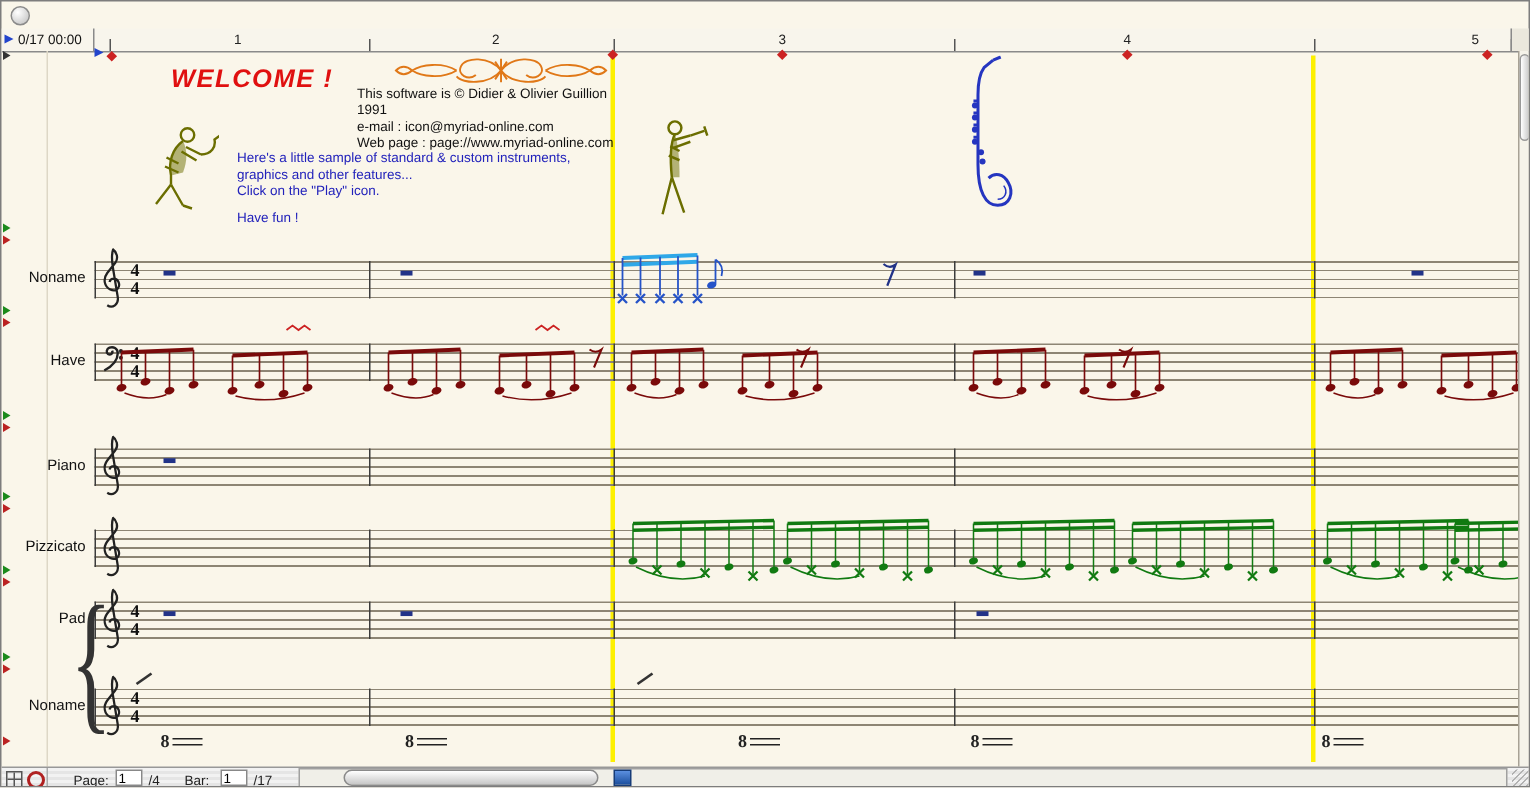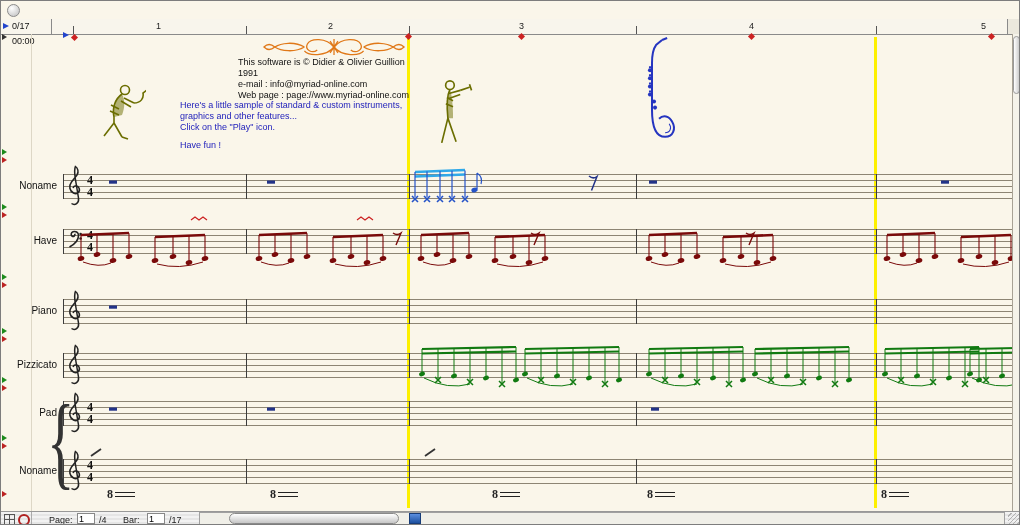--- a/index.html
+++ b/index.html
@@ -12,21 +12,21 @@
     background:repeating-linear-gradient(to bottom,#f4f4f4 0 2px,#e2e2e2 2px 4px);
     border-bottom:1px solid #989898}
   .title{width:100%;text-align:center;font-size:11px;color:#3f3f3f;line-height:17px}
   .docicon{display:inline-block;width:9px;height:11px;background:#fff;border:1px solid #999;
     margin-right:4px;vertical-align:-2px}
   .closebtn{left:6px;top:3px;width:11px;height:11px;border-radius:50%;
     background:radial-gradient(circle at 35% 30%,#ffffff,#bdbdbd);border:1px solid #8b8b8b}
 
   
   .ruler{left:0;top:18px;width:1020px;height:15px;background:#f8f5ec;border-bottom:1px solid #8a8a8a}
-  .timebox{left:0;top:18px;width:51px;height:15px;border-right:1px solid #8a8a8a;
+  .timebox{left:0;top:18px;width:62px;height:15px;border-right:1px solid #8a8a8a;
     font-size:9px;line-height:15px;padding-left:11px;color:#111;box-sizing:border-box}
   .barnum{top:20px;font-size:9px;color:#222}
   .rtick{top:25px;width:1px;height:8px;background:#555}
   .corner{left:1006px;top:18px;width:14px;height:15px;border-left:1px solid #8a8a8a;background:#ebe8dd}
 
   
   .tri{width:0;height:0;border:3px solid transparent}
   .tri.blue{border-left:6px solid #2244cc}
   .tri.green{border-left:5px solid #1c8a1c}
   .tri.red{border-left:5px solid #bb2222}
@@ -60,21 +60,21 @@
   
   .ott{display:flex;align-items:center;font-family:"Liberation Serif",serif;font-weight:bold;
     font-size:12px;color:#222;top:486px}
   .ott i{display:inline-block;width:20px;height:3px;border-top:1px solid #222;
     border-bottom:1px solid #222;margin-left:2px}
 
   
   .wheadline{left:113px;top:42px;font-size:17px;font-style:italic;font-weight:bold;
     color:#e01010;letter-spacing:1px}
   .wcredit{left:237px;font-size:9px;color:#111}
-  .winfo{left:179px;font-size:9px;color:#2222bb}
+  .winfo{left:157px;font-size:9px;color:#2222bb}
 
   
   .statusbar{left:0;top:510px;width:1020px;height:15px;
     background:repeating-linear-gradient(to bottom,#f2f2f2 0 2px,#e5e5e5 2px 4px);
     border-top:1px solid #989898;box-sizing:border-box}
   .sblabel{font-size:9px;color:#222;top:514px}
   .numbox{top:512px;height:11px;width:18px;font-size:9px;border:1px solid #888;background:#fff;
     padding:0 1px;box-sizing:border-box;font-family:"Liberation Sans",sans-serif}
   .gicon{left:3px;top:513px;width:9px;height:9px;border:1px solid #555;
     background-image:linear-gradient(#555,#555),linear-gradient(#555,#555);
@@ -174,32 +174,33 @@
   <div class="abs tri green" style="left:1px;top:273px"></div>
   <div class="abs tri red" style="left:1px;top:281px"></div>
   <div class="abs tri green" style="left:1px;top:327px"></div>
   <div class="abs tri red" style="left:1px;top:335px"></div>
   <div class="abs tri green" style="left:1px;top:376px"></div>
   <div class="abs tri red" style="left:1px;top:384px"></div>
   <div class="abs tri green" style="left:1px;top:434px"></div>
   <div class="abs tri red" style="left:1px;top:442px"></div>
   <div class="abs tri red" style="left:1px;top:490px"></div>
 
+  <div class="abs wheadline">WELCOME !</div>
   <svg class="abs" style="left:260px;top:34px" width="148" height="24" viewBox="0 0 150 24">
     <g fill="none" stroke="#e07818" stroke-width="1.3">
       <path d="M74 12 C66 2 50 3 47 9 C44 15 52 19 57 15 M74 12 C82 2 98 3 101 9 C104 15 96 19 91 15"></path>
       <path d="M74 12 C66 22 48 21 44 16 M74 12 C82 22 100 21 104 16"></path>
       <path d="M44 12 C34 6 20 8 14 12 C20 16 34 18 44 12 M104 12 C114 6 128 8 134 12 C128 16 114 18 104 12"></path>
       <path d="M14 12 q-6 -5 -11 0 q5 5 11 0 M134 12 q6 -5 11 0 q-5 5 -11 0"></path>
       <path d="M74 4 V20 M70 6 l8 12 M78 6 l-8 12"></path>
     </g>
   </svg>
   <div class="abs wcredit" style="top:56px">This software is © Didier &amp; Olivier Guillion</div>
   <div class="abs wcredit" style="top:67px">1991</div>
-  <div class="abs wcredit" style="top:78px">e-mail : info@myriad-online.com</div>
+  <div class="abs wcredit" style="top:78px">e-mail : icon@myriad-online.com</div>
   <div class="abs wcredit" style="top:89px">Web page : page://www.myriad-online.com</div>
   <div class="abs winfo" style="top:99px">Here's a little sample of standard &amp; custom instruments,</div>
   <div class="abs winfo" style="top:110px">graphics and other features...</div>
   <div class="abs winfo" style="top:121px">Click on the "Play" icon.</div>
   <div class="abs winfo" style="top:139px">Have fun !</div>
 
   <svg class="abs" style="left:90px;top:80px" width="55" height="65" viewBox="0 0 55 65">
     <g fill="none" stroke="#6b6e00" stroke-width="1.6">
       <circle cx="34" cy="9" r="4.5"></circle>
       <path d="M31 13 C24 18 21 27 23 36 L23 42"></path>

